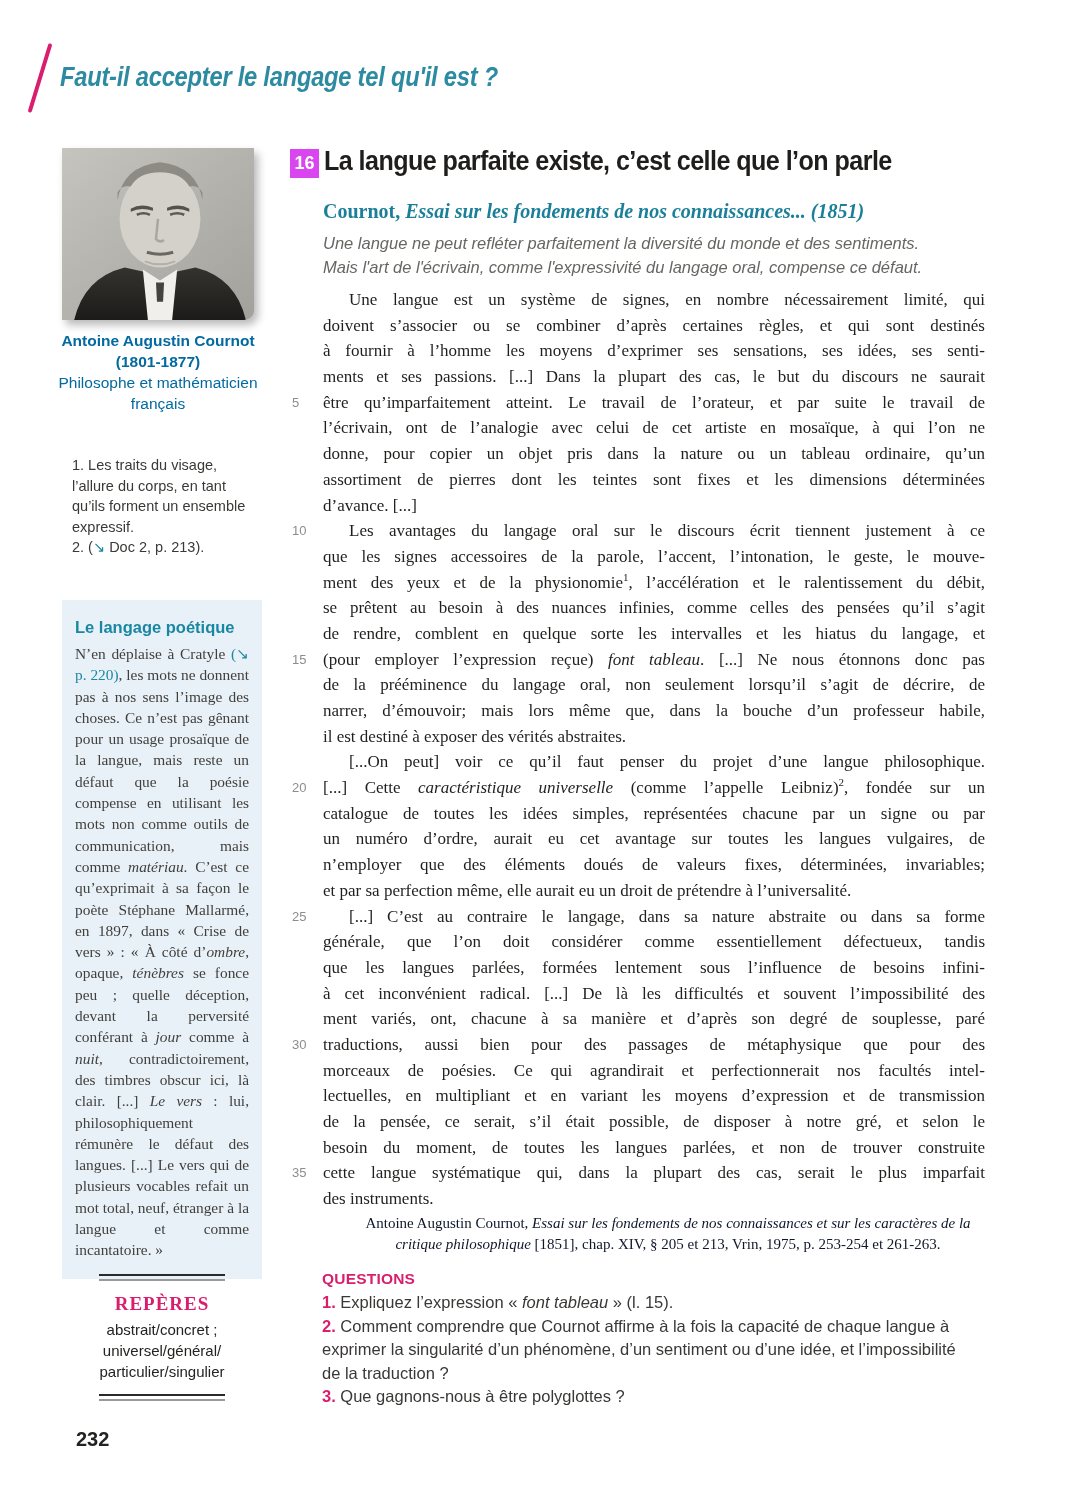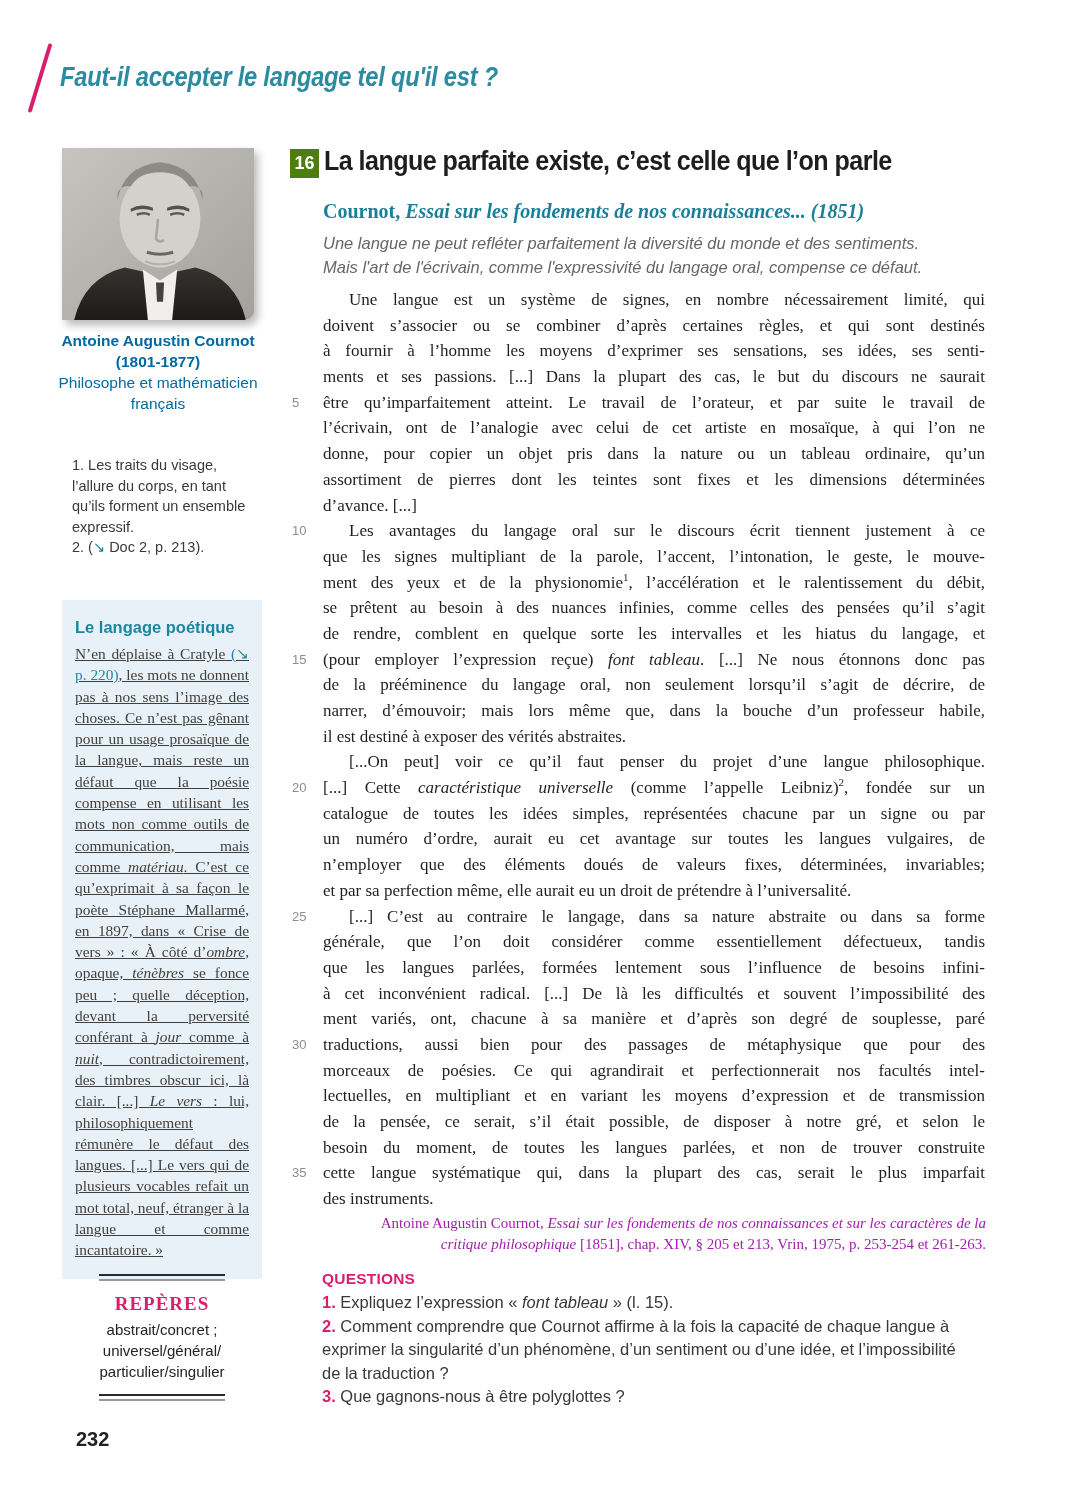--- a/index.html
+++ b/index.html
@@ -27,33 +27,33 @@
   .photo svg{display:block;width:100%;height:100%;}
   .photo-caption{position:absolute;left:50px;top:330px;width:216px;text-align:center;color:#0369a1;}
   .cap-b{font-weight:bold;font-size:15.5px;line-height:21px;}
   .cap-r{font-size:15.5px;line-height:21px;}
   .footnotes{position:absolute;left:72px;top:455px;width:182px;}
   .fn{font-size:14.5px;line-height:20.5px;color:#3b3936;}
   .info-box{position:absolute;left:62px;top:600px;width:200px;box-sizing:border-box;
             background:var(--boxbg);padding:17px 13px 18px 13px;}
   .info-box-title{color:#1a87a2;font-weight:bold;font-size:16.5px;line-height:20px;margin-bottom:6px;}
   .info-box-body{font-family:"Liberation Serif",serif;font-size:15.4px;line-height:21.3px;
-                 color:#413f3c;text-align:justify;text-decoration:underline;}
+                 color:#413f3c;text-align:justify;}
   .tl{color:var(--teal);}
   .reperes{position:absolute;left:62px;top:1274px;width:200px;text-align:center;}
   .rule{width:126px;margin:0 auto;height:3px;border-top:2.5px solid #2a2a2a;border-bottom:2px solid #9a9a9a;}
   .reperes-title{font-family:"Liberation Serif",serif;font-weight:bold;font-size:19px;
                  color:var(--pink);letter-spacing:1px;margin:12px 0 4px 0;}
   .rep-items{margin-bottom:12px;}
   .rep-item{font-size:15px;line-height:21px;color:#242321;}
   .page-number{position:absolute;left:76px;top:1428px;font-size:20px;font-weight:bold;color:#242321;}
 
   
   .doc-header{position:absolute;left:290px;top:146px;display:flex;align-items:flex-start;}
-  .doc-badge{width:29px;height:29px;background:#4d7c0f;color:#fff;font-weight:bold;font-size:18px;
+  .doc-badge{width:29px;height:29px;background:#d946ef;color:#fff;font-weight:bold;font-size:18px;
              display:flex;align-items:center;justify-content:center;margin-right:5px;margin-top:3px;}
   .doc-title{display:inline-block;font-size:27px;font-weight:800;color:#1f1e1c;letter-spacing:-0.6px;
              transform:scaleX(0.93);transform-origin:left top;white-space:nowrap;}
   .doc-source{position:absolute;left:323px;top:200px;font-family:"Liberation Serif",serif;
               font-weight:bold;font-size:20px;color:#1b7f99;}
   .doc-source i{font-style:italic;}
   .chapeau{position:absolute;left:323px;top:231px;width:670px;}
   .chapeau .ch-line{font-style:italic;font-size:16.5px;line-height:24px;color:var(--graytext);}
 
   
@@ -62,22 +62,22 @@
         font-family:"Liberation Serif",serif;font-size:17px;line-height:25.7px;color:var(--ink);
         text-align:justify;text-align-last:justify;}
   .line.plast{text-align-last:left;}
   .line.pfirst{text-indent:26px;}
   .lineno{position:absolute;left:-31px;top:0;width:26px;text-indent:0;
           font-family:"Liberation Sans",sans-serif;font-size:13px;line-height:25.7px;
           color:#8d8d8d;text-align:left;}
   sup{font-size:11px;line-height:0;vertical-align:super;}
 
   
-  .citation{position:absolute;left:350px;top:1213px;width:636px;text-align:right;
-            font-family:"Liberation Serif",serif;font-size:15px;line-height:21px;color:#a21caf;}
+  .citation{position:absolute;left:350px;top:1213px;width:636px;text-align:center;
+            font-family:"Liberation Serif",serif;font-size:15px;line-height:21px;color:#0f172a;}
 
   
   .questions{position:absolute;left:322px;top:1270px;width:650px;}
   .questions-title{color:var(--pink);font-weight:bold;font-size:15.5px;letter-spacing:0.2px;margin-bottom:3px;}
   .q{font-size:16.5px;line-height:23.5px;color:#3a3836;}
   .qnum{color:var(--pink);font-weight:bold;}
 </style>
 </head>
 <body>
 
@@ -158,21 +158,21 @@
       <div class="line pfirst">Une langue est un système de signes, en nombre nécessairement limité, qui</div>
       <div class="line">doivent s’associer ou se combiner d’après certaines règles, et qui sont destinés</div>
       <div class="line">à fournir à l’homme les moyens d’exprimer ses sensations, ses idées, ses senti-</div>
       <div class="line">ments et ses passions. [...] Dans la plupart des cas, le but du discours ne saurait</div>
       <div class="line"><span class="lineno">5</span>être qu’imparfaitement atteint. Le travail de l’orateur, et par suite le travail de</div>
       <div class="line">l’écrivain, ont de l’analogie avec celui de cet artiste en mosaïque, à qui l’on ne</div>
       <div class="line">donne, pour copier un objet pris dans la nature ou un tableau ordinaire, qu’un</div>
       <div class="line">assortiment de pierres dont les teintes sont fixes et les dimensions déterminées</div>
       <div class="line plast">d’avance. [...]</div>
       <div class="line pfirst"><span class="lineno">10</span>Les avantages du langage oral sur le discours écrit tiennent justement à ce</div>
-      <div class="line">que les signes multipliant de la parole, l’accent, l’intonation, le geste, le mouve-</div>
+      <div class="line">que les signes accessoires de la parole, l’accent, l’intonation, le geste, le mouve-</div>
       <div class="line">ment des yeux et de la physionomie<sup>1</sup>, l’accélération et le ralentissement du débit,</div>
       <div class="line">se prêtent au besoin à des nuances infinies, comme celles des pensées qu’il s’agit</div>
       <div class="line">de rendre, comblent en quelque sorte les intervalles et les hiatus du langage, et</div>
       <div class="line"><span class="lineno">15</span>(pour employer l’expression reçue) <i>font tableau</i>. [...] Ne nous étonnons donc pas</div>
       <div class="line">de la prééminence du langage oral, non seulement lorsqu’il s’agit de décrire, de</div>
       <div class="line">narrer, d’émouvoir; mais lors même que, dans la bouche d’un professeur habile,</div>
       <div class="line plast">il est destiné à exposer des vérités abstraites.</div>
       <div class="line pfirst">[...On peut] voir ce qu’il faut penser du projet d’une langue philosophique.</div>
       <div class="line"><span class="lineno">20</span>[...] Cette <i>caractéristique universelle</i> (comme l’appelle Leibniz)<sup>2</sup>, fondée sur un</div>
       <div class="line">catalogue de toutes les idées simples, représentées chacune par un signe ou par</div>

